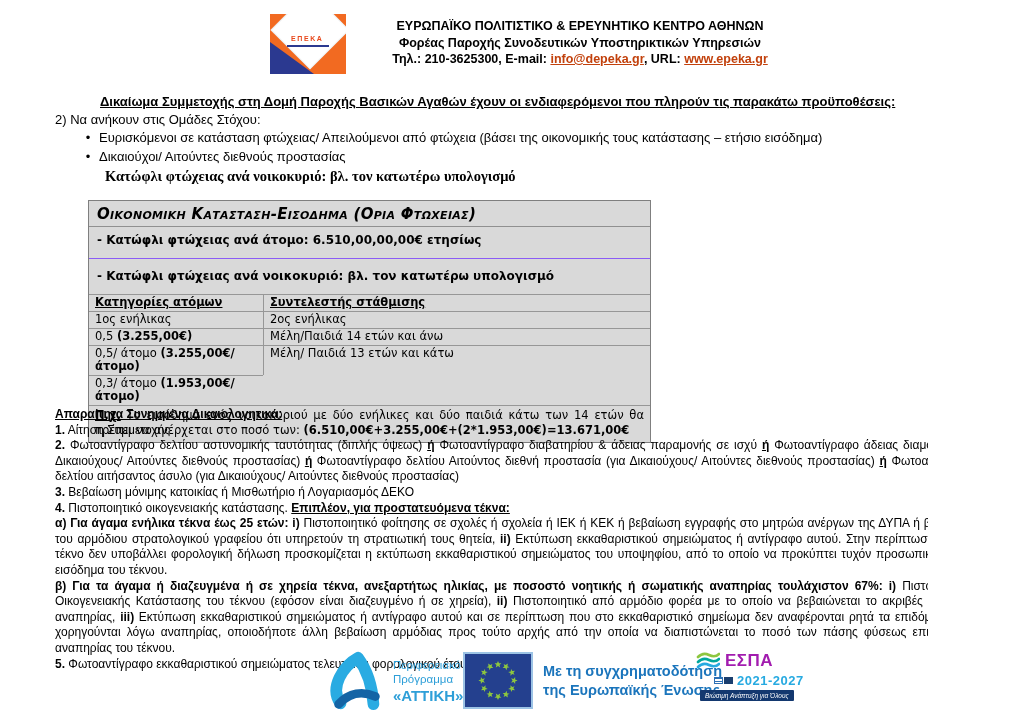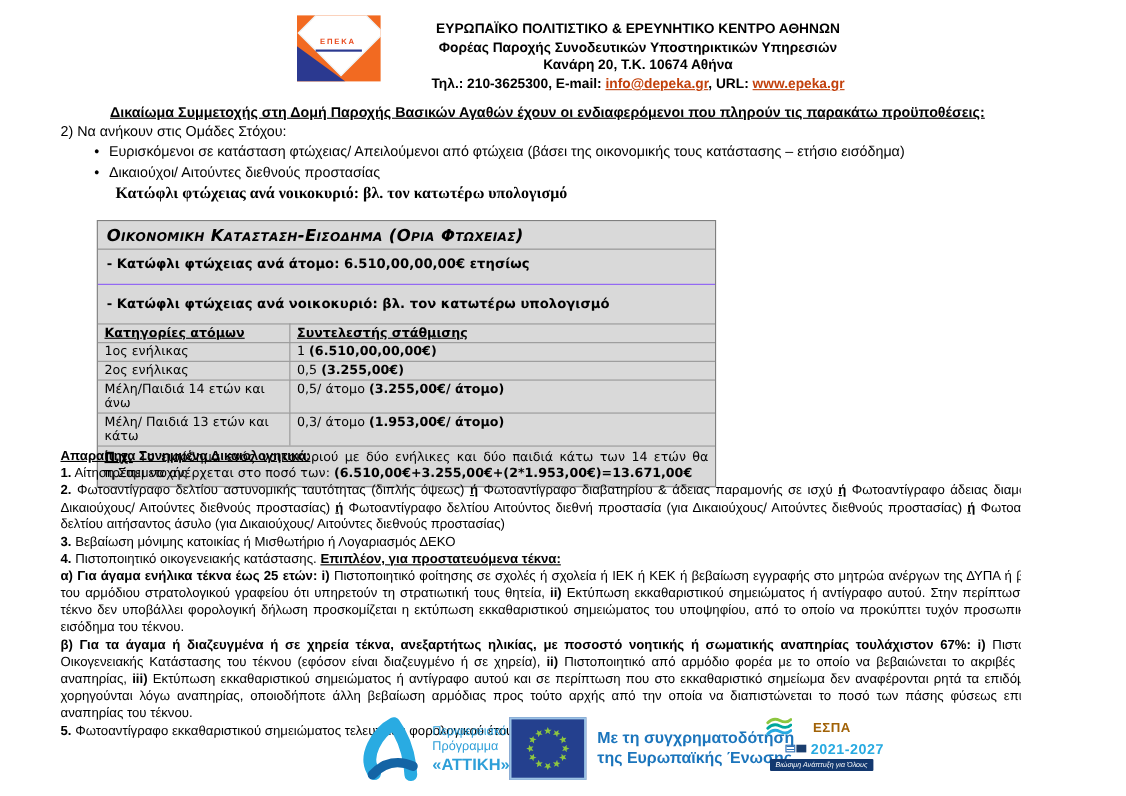--- a/index.html
+++ b/index.html
@@ -47,21 +47,21 @@
   
   .attiki { position:absolute; left:326px; top:650px; display:flex; align-items:center; }
   .attiki-txt { margin-left:5px; color:#2e9fd8; font-size:11.5px; line-height:13.5px; }
   .attiki-txt .big { font-size:15px; font-weight:bold; line-height:19px; }
 
   .eu-flag { position:absolute; left:463px; top:652px; width:70px; height:57px; background:#24408e; border:2px solid #9cc3e5; }
   .eu-caption { position:absolute; left:543px; top:662px; font-weight:bold; font-size:14.5px; line-height:19px; color:#1b75bc; }
 
   .espa { position:absolute; left:696px; top:650px; width:115px; }
   .espa-row1 { display:flex; align-items:center; }
-  .espa-name { font-weight:bold; font-size:12px; color:#a16207; letter-spacing:.5px; margin-left:19px; }
+  .espa-name { font-weight:bold; font-size:17px; color:#a21caf; letter-spacing:.5px; margin-left:5px; }
   .espa-row2 { display:flex; align-items:center; margin-top:1px; margin-left:18px; }
   .mini-flag { width:9px; height:7px; display:inline-block; margin-right:1px; }
   .mini-flag.gr { background:repeating-linear-gradient(#2d70b5 0 1.4px, #fff 1.4px 2.8px); border:.5px solid #2d70b5; }
   .mini-flag.eu { background:#1a3e6e; }
   .espa-years { font-weight:bold; font-size:13px; color:#27aae1; margin-left:3px; letter-spacing:.5px; }
   .espa-banner { margin-top:2px; margin-left:4px; background:#13386f; color:#fff; font-size:6.5px; font-style:italic; padding:2px 5px 2px; width:max-content; border-radius:1px; }
 </style>
 </head>
 <body>
 
@@ -70,21 +70,20 @@
   <div class="epeka-logo">
     <div class="epeka-tri"></div>
     <div class="epeka-diamond"></div>
     <div class="epeka-word">ΕΠΕΚΑ</div>
     <div class="epeka-sub"></div>
   </div>
 
   <div class="header-text">
     <div>ΕΥΡΩΠΑΪΚΟ ΠΟΛΙΤΙΣΤΙΚΟ &amp; ΕΡΕΥΝΗΤΙΚΟ ΚΕΝΤΡΟ ΑΘΗΝΩΝ</div>
     <div>Φορέας Παροχής Συνοδευτικών Υποστηρικτικών Υπηρεσιών</div>
-    <div>Κανάρη 20, Τ.Κ. 10674 Αθήνα</div>
     <div><span>Τηλ.: 210-3625300, E-mail: </span><a href="#">info@depeka.gr</a><span>, URL: </span><a href="#">www.epeka.gr</a></div>
   </div>
 
   <div class="intro">
     <div class="intro-heading"><span>Δικαίωμα Συμμετοχής στη Δομή Παροχής Βασικών Αγαθών έχουν οι ενδιαφερόμενοι που πληρούν τις παρακάτω προϋποθέσεις:</span></div>
     <div>2) Να ανήκουν στις Ομάδες Στόχου:</div>
     <div class="intro-bullet">
       <span class="dot">•</span>
       <span>Ευρισκόμενοι σε κατάσταση φτώχειας/ Απειλούμενοι από φτώχεια (βάσει της οικονομικής τους κατάστασης – ετήσιο εισόδημα)</span>
     </div>
@@ -96,21 +95,20 @@
   </div>
 
   <div class="income">
     <div class="inc-title">Οικονομικη Κατασταση-Εισοδημα (Ορια Φτωχειας)</div>
     <div class="inc-line first">- Κατώφλι φτώχειας ανά άτομο: 6.510,00,00,00€ ετησίως</div>
     <div class="inc-line second">- Κατώφλι φτώχειας ανά νοικοκυριό: βλ. τον κατωτέρω υπολογισμό</div>
     <div class="inc-grid">
       <div class="hd"><span>Κατηγορίες ατόμων</span></div>
       <div class="hd"><span>Συντελεστής στάθμισης</span></div>
       <div>1ος ενήλικας</div>
-      <div><span>1 </span><span class="b">(6.510,00,00,00€)</span></div>
       <div>2ος ενήλικας</div>
       <div><span>0,5 </span><span class="b">(3.255,00€)</span></div>
       <div>Μέλη/Παιδιά 14 ετών και άνω</div>
       <div><span>0,5/ άτομο </span><span class="b">(3.255,00€/ άτομο)</span></div>
       <div>Μέλη/ Παιδιά 13 ετών και κάτω</div>
       <div><span>0,3/ άτομο </span><span class="b">(1.953,00€/ άτομο)</span></div>
     </div>
     <div class="inc-example"><span class="bu">Π.χ.</span><span> Το εισόδημα ενός νοικοκυριού με δύο ενήλικες και δύο παιδιά κάτω των 14 ετών θα πρέπει να ανέρχεται στο ποσό των: </span><span class="b">(6.510,00€+3.255,00€+(2*1.953,00€)=13.671,00€</span></div>
   </div>
 

